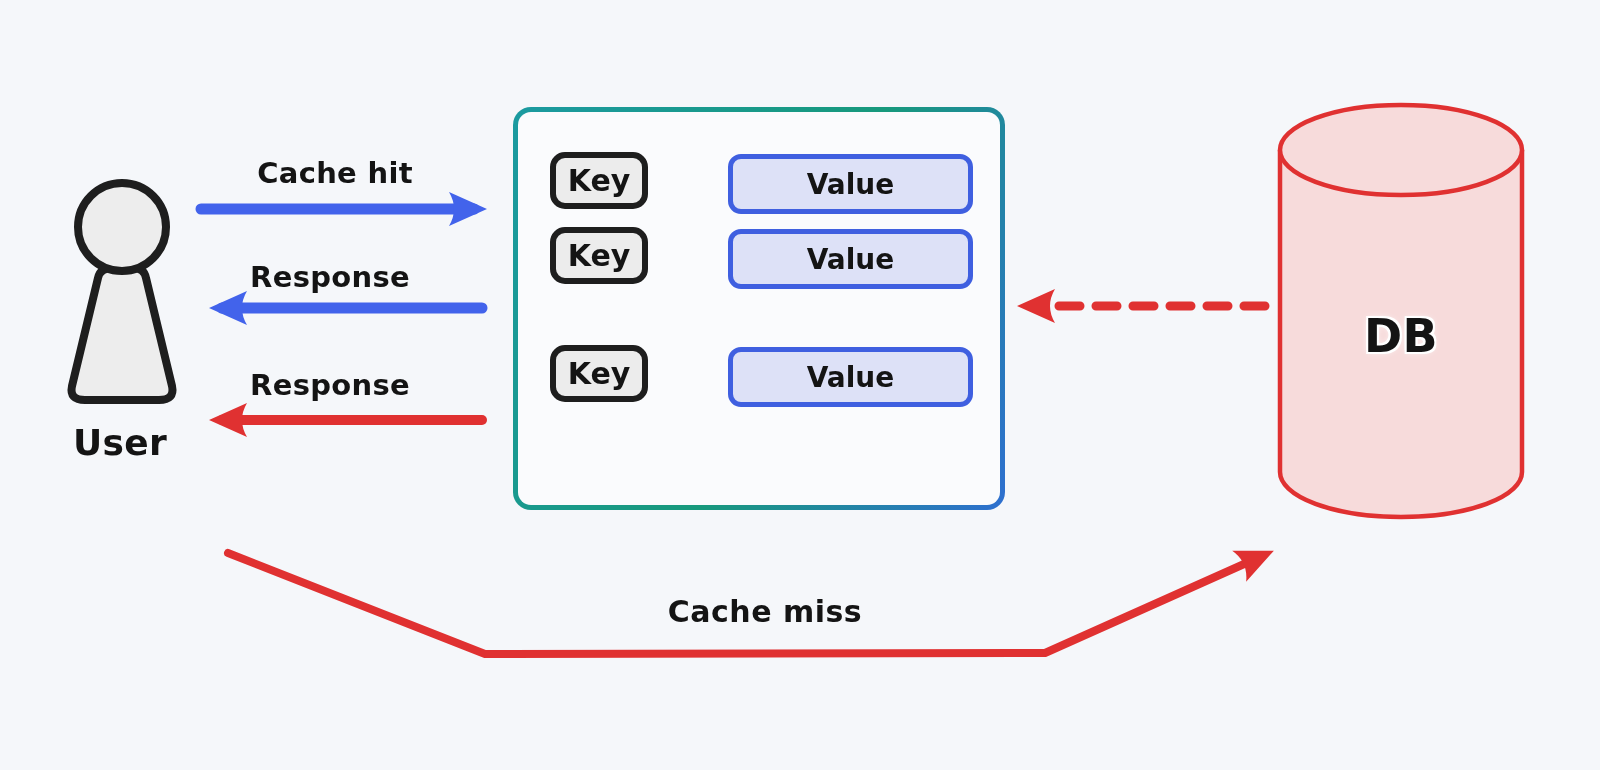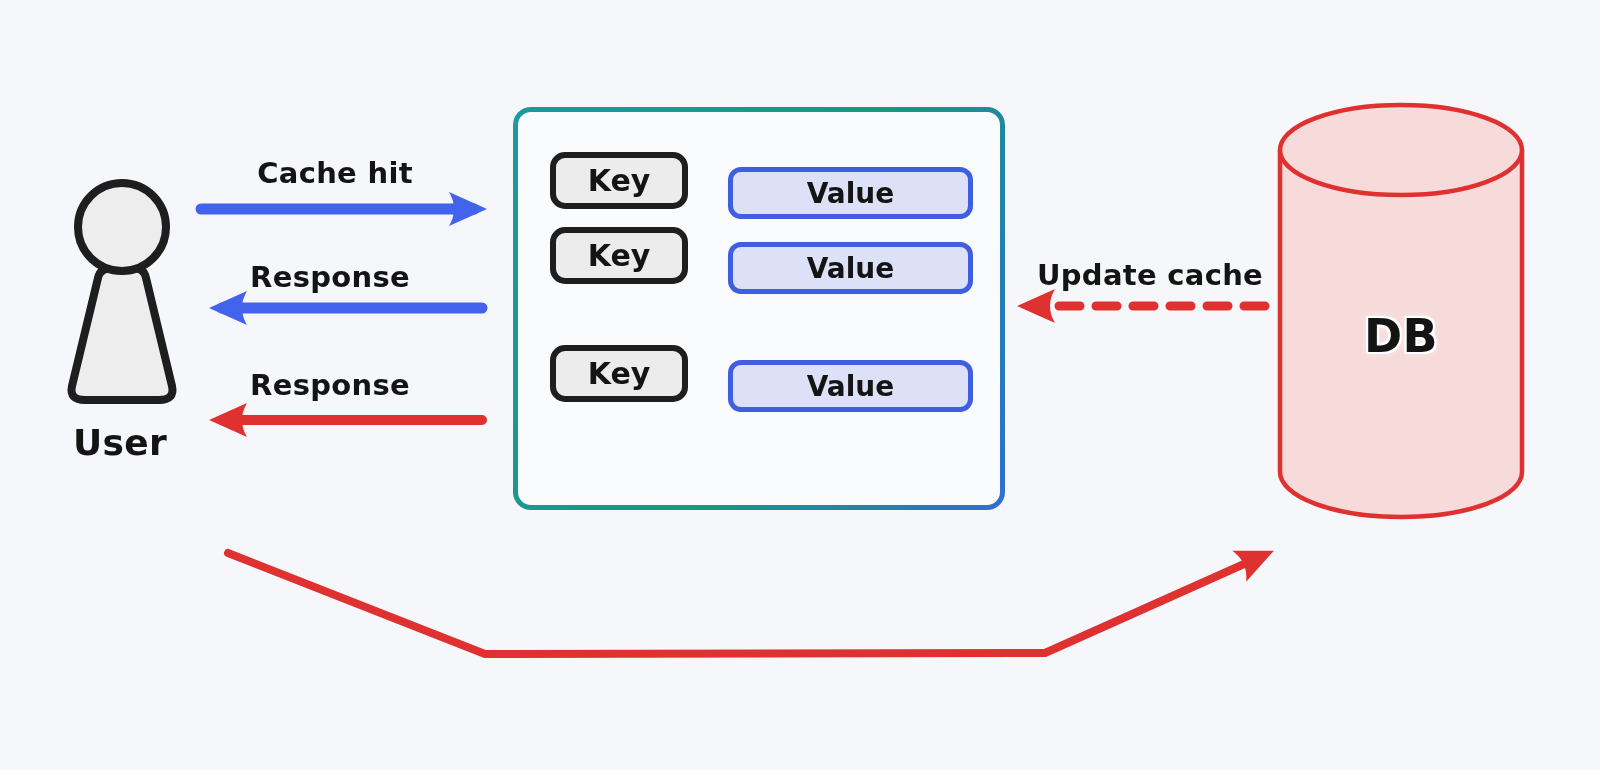--- a/index.html
+++ b/index.html
@@ -45,38 +45,38 @@
     box-sizing: border-box;
     border: 5px solid transparent;
     border-radius: 18px;
     background:
       linear-gradient(#fafbfd, #fafbfd) padding-box,
       linear-gradient(115deg, #1b9aa0 0%, #17997c 55%, #2e6fd0 100%) border-box;
   }
   .kv-key {
     position: absolute;
     left: 550px;
-    width: 138px; height: 57px;
+    width: 98px; height: 57px;
     box-sizing: border-box;
     background: #ececec;
     border: 6px solid #1e1e1e;
     border-radius: 15px;
     display: flex; align-items: center; justify-content: center;
     font-size: 30px; font-weight: 700; color: #141414;
   }
   .kv-value {
     position: absolute;
     left: 728px;
-    width: 245px; height: 52px;
+    width: 245px; height: 60px;
     box-sizing: border-box;
     background: #dde1f7;
     border: 5px solid #3f5fe0;
     border-radius: 13px;
     display: flex; align-items: center; justify-content: center;
-    font-size: 28px; font-weight: 700; color: #141414; margin-top: 13px;
+    font-size: 28px; font-weight: 700; color: #141414;
   }
   .r1k { top: 152px; } .r2k { top: 227px; } .r3k { top: 345px; }
   .r1v { top: 154px; } .r2v { top: 229px; } .r3v { top: 347px; }
 </style>
 </head>
 <body>
 
 <div class="canvas">
 
   <svg class="layer" width="1600" height="770" viewBox="0 0 1600 770">
@@ -133,18 +133,18 @@
 
   <div class="lbl lbl-arrow" style="left:335px;  top:158px;">Cache hit</div>
 
   <div class="lbl lbl-arrow" style="left:330px;  top:262px;">Response</div>
 
   <div class="lbl lbl-arrow" style="left:330px;  top:370px;">Response</div>
 
   <div class="lbl lbl-user" style="left:120px;  top:424px;">User</div>
 
 
-  <div class="lbl lbl-arrow" style="left:1150px; top:260px;">Update cache</div>
 
   <div class="lbl lbl-db" style="left:1401px; top:290px;margin-top:22px;">DB</div>
 
+  <div class="lbl lbl-miss" style="left:765px;  top:596px;">Cache miss</div>
 
 </div>
 
 </body></html>

